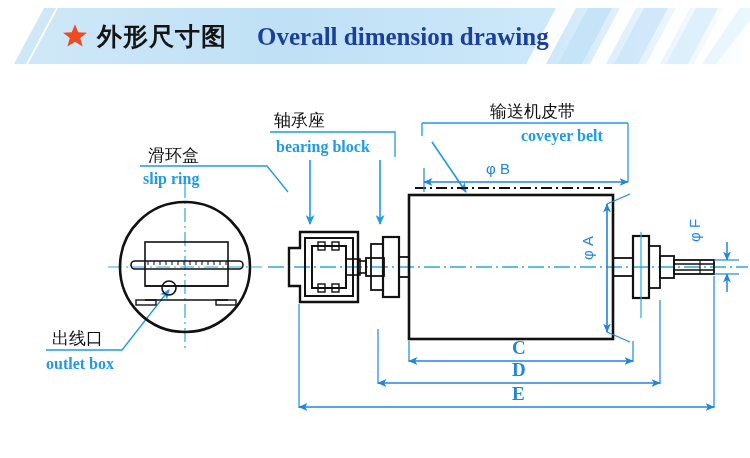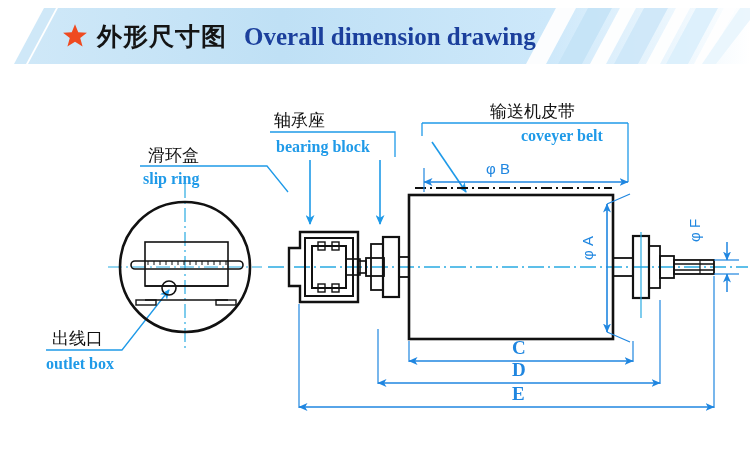--- a/index.html
+++ b/index.html
@@ -8,21 +8,21 @@
 
   
   #header-band{position:absolute;left:0;top:8px;width:750px;height:56px;}
   .band-svg{position:absolute;left:0;top:0;}
   #header-title-wrap{position:absolute;left:62px;top:8px;height:40px;
       display:flex;align-items:center;gap:9px;}
   #star-icon{width:26px;height:26px;display:block;}
   .title-cn{font-family:"DejaVu Sans",sans-serif;font-size:25px;font-weight:700;
       color:#141414;letter-spacing:1px;line-height:1;}
   .title-en{font-family:"Liberation Serif","DejaVu Serif",serif;font-size:25px;
-      font-weight:700;color:#1b3f9c;line-height:1;margin-left:8px;}
+      font-weight:700;color:#1b3f9c;line-height:1;margin-left:21px;}
 
   
   #drawing{position:absolute;left:0;top:64px;width:750px;height:394px;}
   #drawing svg{display:block;}
 
   .cn-lbl{font-family:"DejaVu Sans",sans-serif;font-size:17px;fill:#101010;}
   .en-lbl{font-family:"Liberation Serif","DejaVu Serif",serif;font-size:16px;
       font-weight:700;fill:#1f9ae8;}
   .dim-lbl{font-family:"Liberation Serif","DejaVu Serif",serif;font-size:19px;
       font-weight:700;fill:#1f86e0;}

